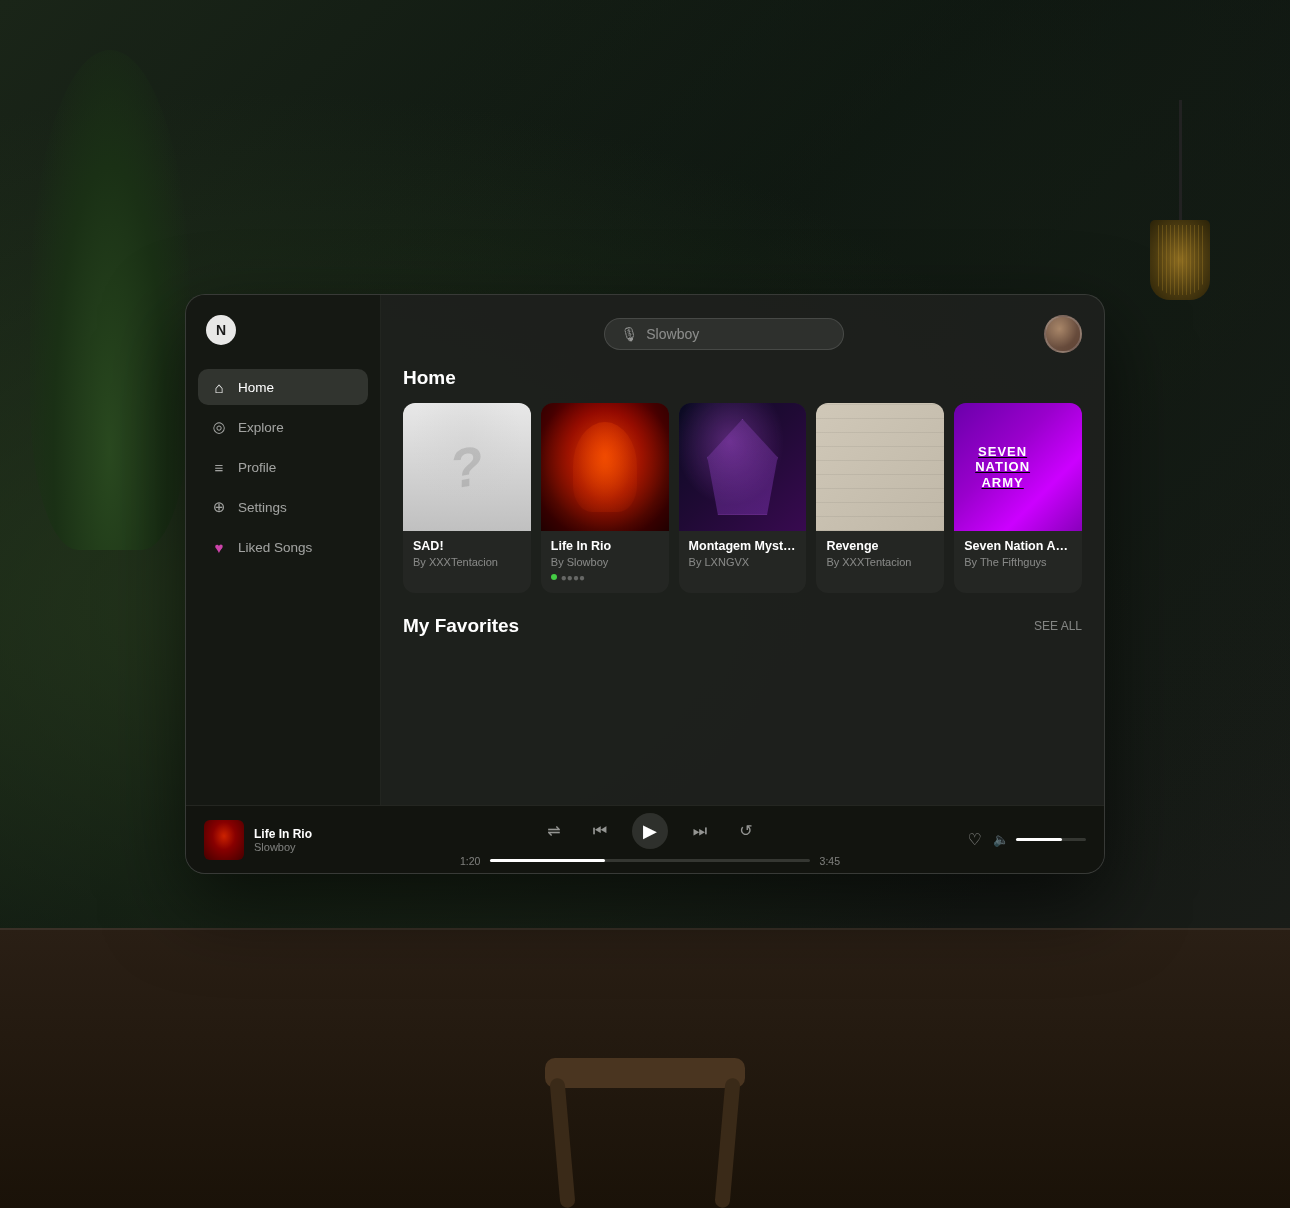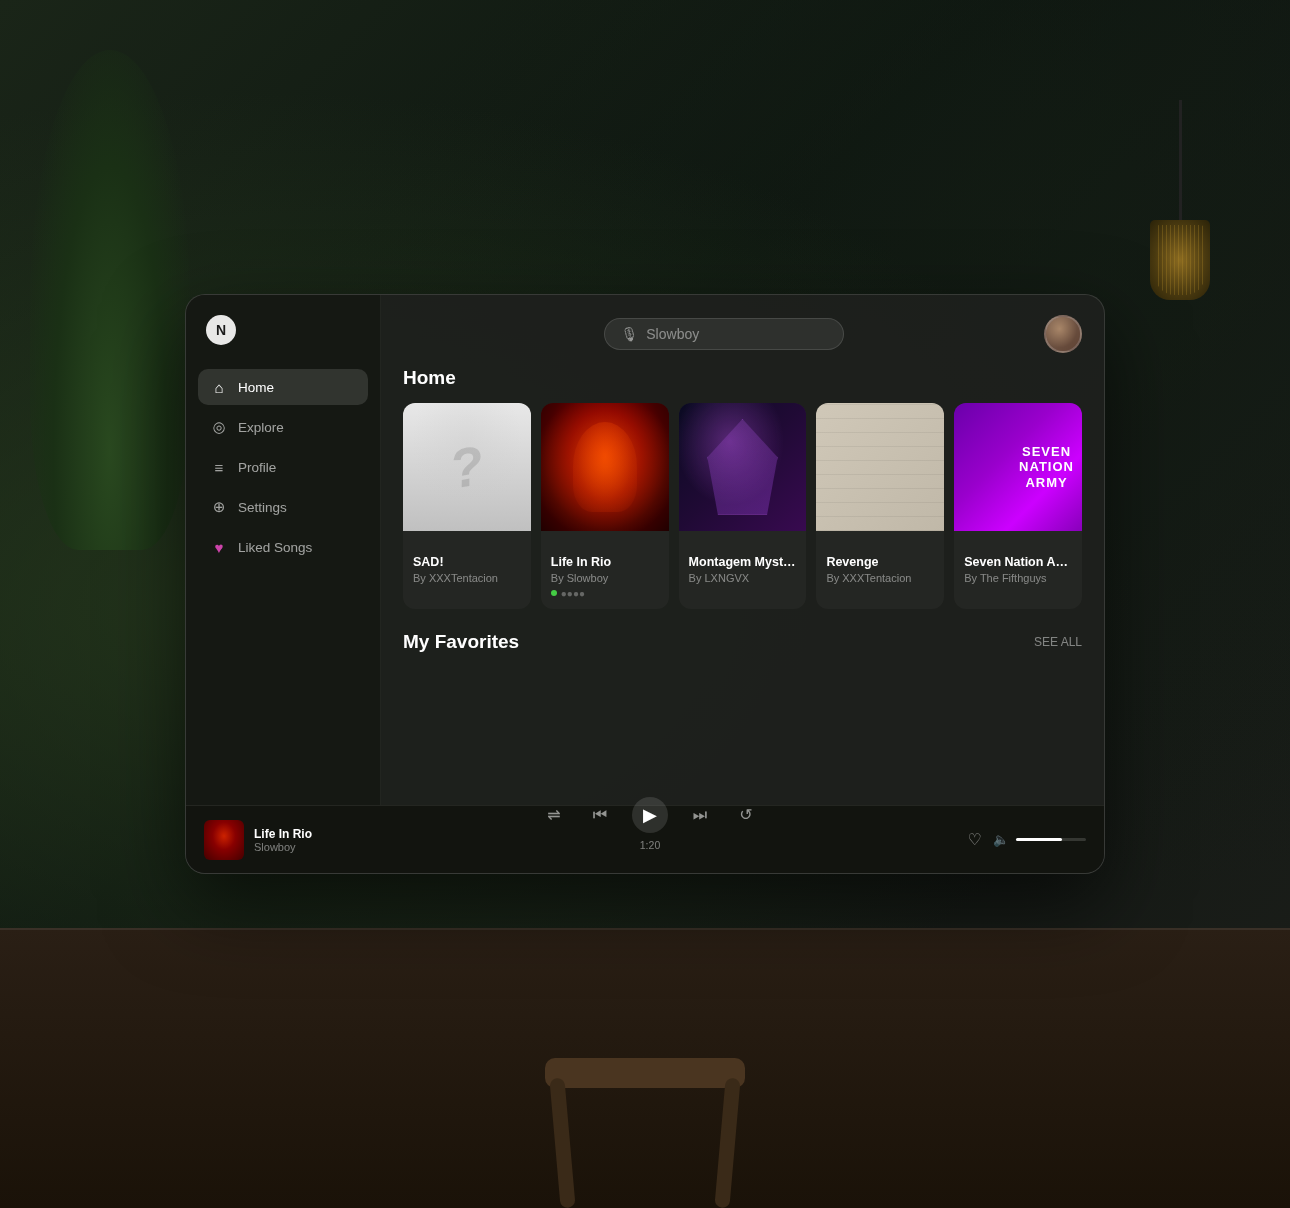--- a/index.html
+++ b/index.html
@@ -375,24 +375,25 @@
       width: 100%;
       height: 100%;
       background: 
         repeating-linear-gradient(0deg, rgba(0,0,0,0.06) 0px, rgba(0,0,0,0.06) 1px, transparent 1px, transparent 14px),
         linear-gradient(135deg, #d0c8b8 0%, #c0b8a8 100%);
     }
 
     .art-seven {
       background: linear-gradient(135deg, #6a00aa 0%, #9900cc 40%, #cc00ff 70%, #8800bb 100%);
       display: flex;
-      align-items: flex-end;
+      align-items: flex-start;
       justify-content: center;
       flex-direction: column;
-      padding: 8px;
+      padding: 21px;
+      text-decoration: underline;
     }
     .art-seven-text {
       color: #fff;
       font-weight: 900;
       font-size: 13px;
       text-align: center;
       line-height: 1.2;
       text-transform: uppercase;
       letter-spacing: 1px;
     }
@@ -443,21 +444,21 @@
     }
     .art-et-inner {
       width: 100%;
       height: 100%;
       background:
         linear-gradient(180deg, rgba(120,90,50,0.4) 0%, rgba(60,45,25,0.8) 100%),
         radial-gradient(ellipse at 50% 60%, rgba(180,140,80,0.2) 0%, transparent 60%);
     }
 
     .card-info {
-      padding: 24px 10px 10px;
+      padding: 8px 10px 10px;
     }
     .card-title {
       color: #fff;
       font-size: 12.5px;
       font-weight: 600;
       margin-bottom: 3px;
       white-space: nowrap;
       overflow: hidden;
       text-overflow: ellipsis;
     }
@@ -550,21 +551,20 @@
       font-size: 18px;
       color: #fff;
     }
 
     .progress-row {
       display: flex;
       align-items: center;
       gap: 10px;
       width: 100%;
       max-width: 380px;
-      flex-direction: column;
     }
     .time-text {
       color: rgba(255,255,255,0.45);
       font-size: 10.5px;
       white-space: nowrap;
     }
     .progress-bar {
       flex: 1;
       height: 3px;
       background: rgba(255,255,255,0.15);

